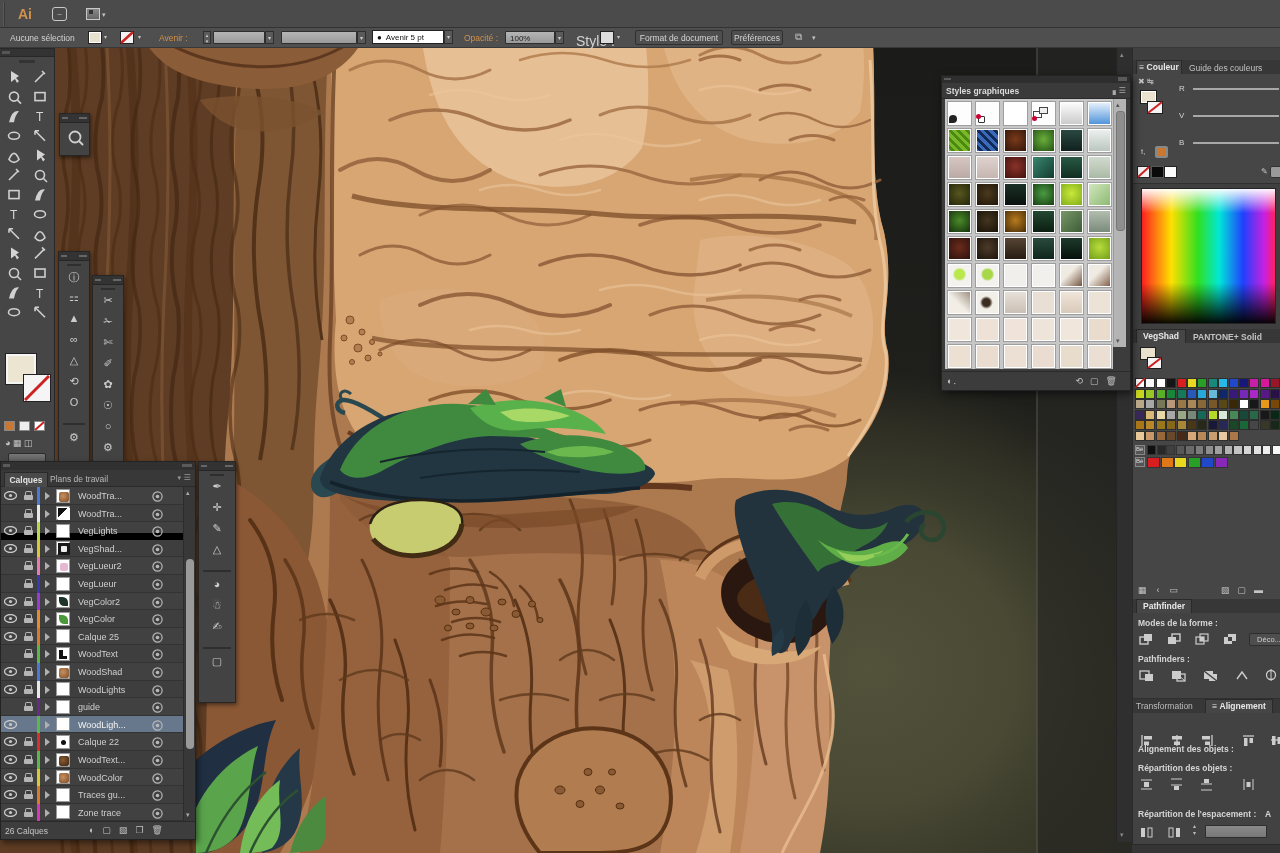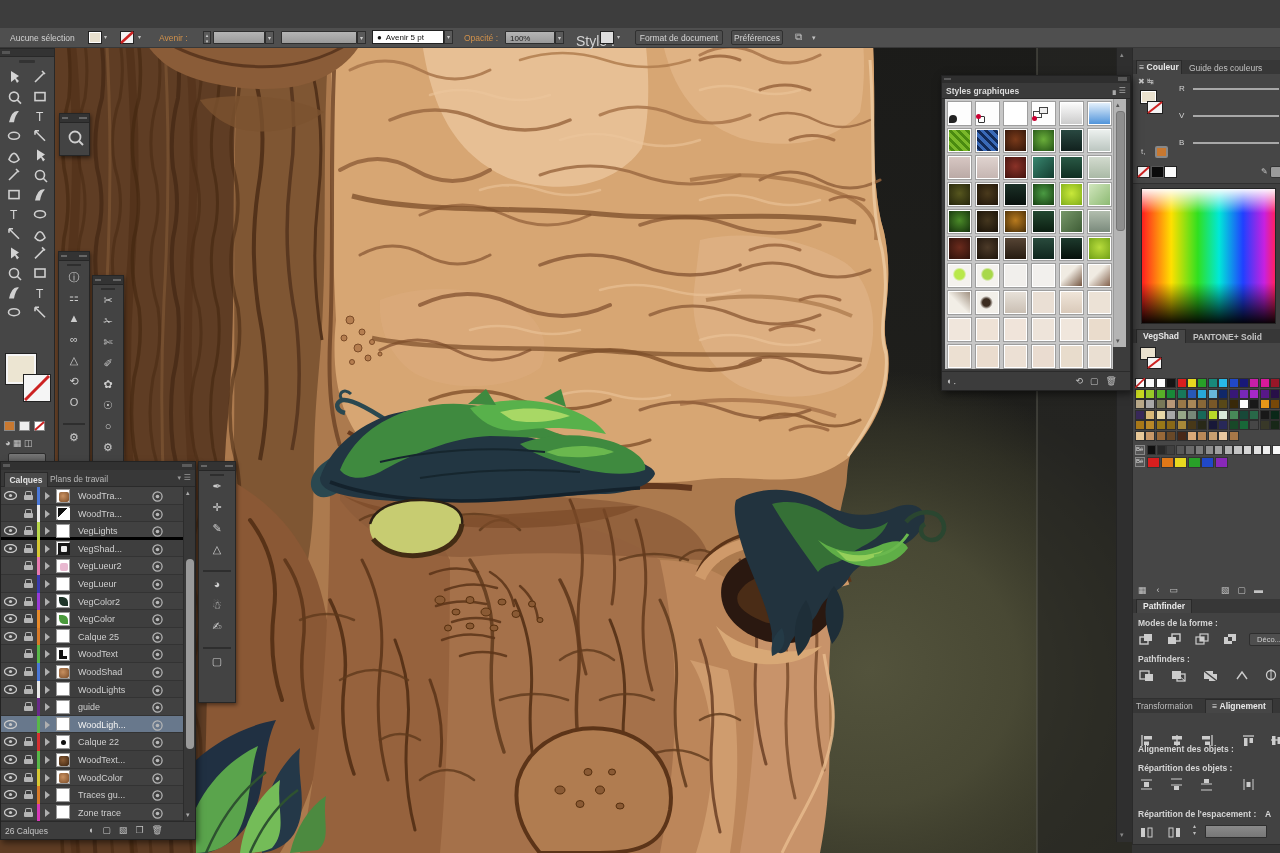--- a/index.html
+++ b/index.html
@@ -258,20 +258,28 @@
 <path d="M206,853 C220,820 240,792 266,772 M250,853 C262,826 278,804 298,790" fill="none" stroke="#2e5230" stroke-width="2.5"></path>
 
 <path d="M140,28 L368,28 C358,58 332,78 298,86 C258,94 198,86 168,66 C154,56 144,44 140,28 Z" fill="#8a5c38"></path>
 <path d="M150,30 C180,56 230,70 280,66 C320,62 350,46 364,30" fill="none" stroke="#4a2a16" stroke-width="3" opacity="0.7"></path>
 <path d="M200,100 C240,92 290,96 324,112 C300,130 264,136 236,128 C220,122 208,112 200,100 Z" fill="#7c5230" opacity="0.8"></path>
 
 <path d="M870,60 C876,140 868,200 882,250 C892,300 876,322 886,354 C890,398 864,432 848,456" fill="none" stroke="#ecc9a0" stroke-width="3" opacity="0.85"></path>
 <path d="M824,654 C830,690 836,706 832,736 C824,784 800,814 782,853" fill="none" stroke="#e9bd8f" stroke-width="3" opacity="0.8"></path>
 </svg>
 
+<div class="abs" style="left:0;top:0;width:1280px;height:28px;background:#4b4b4b;border-bottom:1px solid #333;">
+ <div class="abs" style="left:3px;top:2px;width:2px;height:24px;background:#3a3a3a;border-left:1px solid #585858;"></div>
+ <div class="abs org" style="left:18px;top:6px;font-size:14px;font-weight:bold;">Ai</div>
+ <div class="abs" style="left:52px;top:7px;width:15px;height:14px;border:1.5px solid #c9c9c9;border-radius:3px;color:#c9c9c9;font-size:8px;text-align:center;line-height:13px;">~</div>
+ <div class="abs" style="left:86px;top:8px;width:14px;height:12px;border:1px solid #c9c9c9;background:linear-gradient(#888,#666);"></div>
+ <div class="abs" style="left:89px;top:10px;width:4px;height:4px;background:#333;"></div>
+ <div class="abs glyph" style="left:102px;top:11px;font-size:7px;">▾</div>
+</div>
 <div class="abs" style="left:0;top:28px;width:1280px;height:20px;background:#4f4f4f;border-bottom:1px solid #383838;">
  <div class="abs lbl" style="left:10px;top:5px;font-size:8.5px;">Aucune sélection</div>
  <div class="abs" style="left:88px;top:3px;width:14px;height:13px;background:#e8e0ce;border:1px solid #222;box-shadow:inset 0 0 0 1px #fff;"></div>
  <div class="abs glyph" style="left:104px;top:6px;font-size:6px;">▾</div>
  <div class="abs" style="left:120px;top:3px;width:14px;height:13px;background:#f2f2f2;border:1px solid #222;"></div>
  <svg class="abs" style="left:120px;top:3px" width="14" height="13">
         <line x1="1" y1="12" x2="13" y2="1" stroke="#cc2222" stroke-width="2.5"></line>
       </svg>
  <div class="abs glyph" style="left:138px;top:6px;font-size:6px;">▾</div>
  <div class="abs org" style="left:159px;top:5px;font-size:8.5px;">Avenir :</div>
@@ -420,21 +428,21 @@
         <div style="position:absolute;left:44px;top:5px;width:0;height:0;border-left:5px solid #b0b0b0;border-top:4px solid transparent;border-bottom:4px solid transparent;"></div>
         <div style="position:absolute;left:55px;top:1.5px;width:14px;height:14px;background:#fff;border:1px solid #999;">
           <div style="position:absolute;left:1px;top:1px;width:12px;height:12px;background:linear-gradient(135deg,#111 40%,#fff 40%);"></div>
         </div>
         <div style="position:absolute;left:77px;top:4px;color:#cfcfcf;font-size:9px;">WoodTra...</div>
         <svg style="position:absolute;left:151px;top:4px" width="11" height="11">
           <circle cx="5.5" cy="5.5" r="4.6" fill="none" stroke="#b8b8b8" stroke-width="1.2"></circle>
           <circle cx="5.5" cy="5.5" r="1.8" fill="#b8b8b8"></circle>
         </svg>
       </div>
-      <div class="abs" style="left:0;top:60.2px;width:182px;height:17.6px;background:#414141;border-bottom:3px solid #000000;">
+      <div class="abs" style="left:0;top:60.2px;width:182px;height:17.6px;background:#414141;border-bottom:7px solid #000000;">
         <svg style="position:absolute;left:3px;top:4px" width="13" height="9">
           <ellipse cx="6.5" cy="4.5" rx="6" ry="4" fill="none" stroke="#c8c8c8" stroke-width="1.3"></ellipse>
           <circle cx="6.5" cy="4.5" r="1.6" fill="#c8c8c8"></circle>
         </svg>
         <div style="position:absolute;left:24px;top:4px;width:7px;height:6px;border:1.2px solid #b5b5b5;border-radius:2px 2px 0 0;border-bottom:none;"></div>
         <div style="position:absolute;left:22.5px;top:8px;width:9px;height:5px;background:#b5b5b5;border-radius:1px;"></div>
         <div style="position:absolute;left:36px;top:0;width:3px;height:17.6px;background:#b8d84a;"></div>
         <div style="position:absolute;left:44px;top:5px;width:0;height:0;border-left:5px solid #b0b0b0;border-top:4px solid transparent;border-bottom:4px solid transparent;"></div>
         <div style="position:absolute;left:55px;top:1.5px;width:14px;height:14px;background:#fff;border:1px solid #999;"></div>
         <div style="position:absolute;left:77px;top:4px;color:#cfcfcf;font-size:9px;">VegLights</div>

